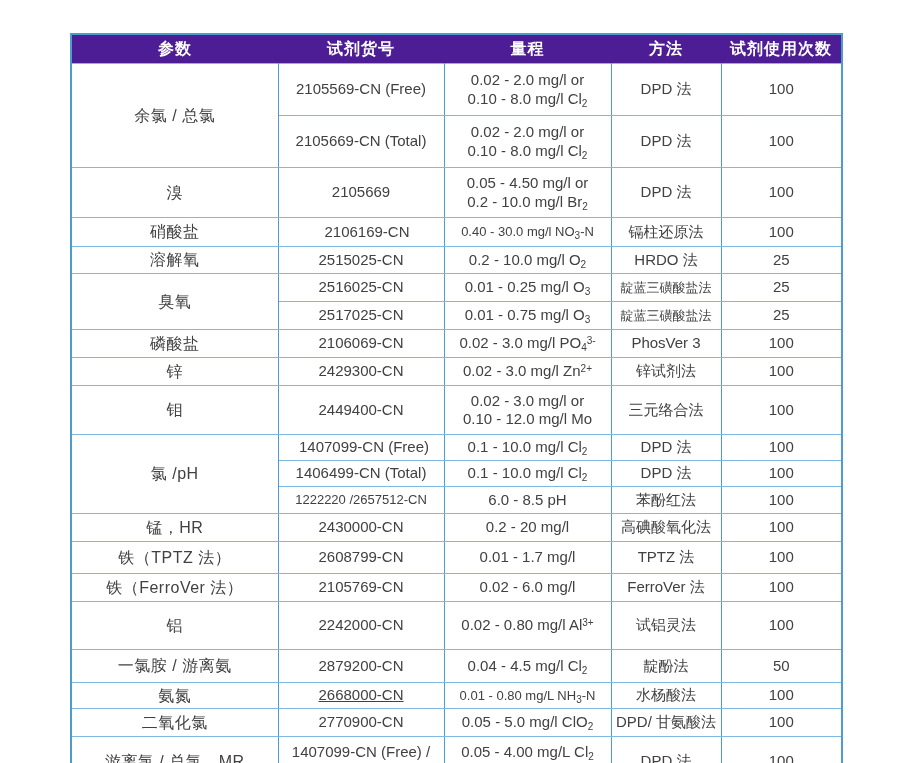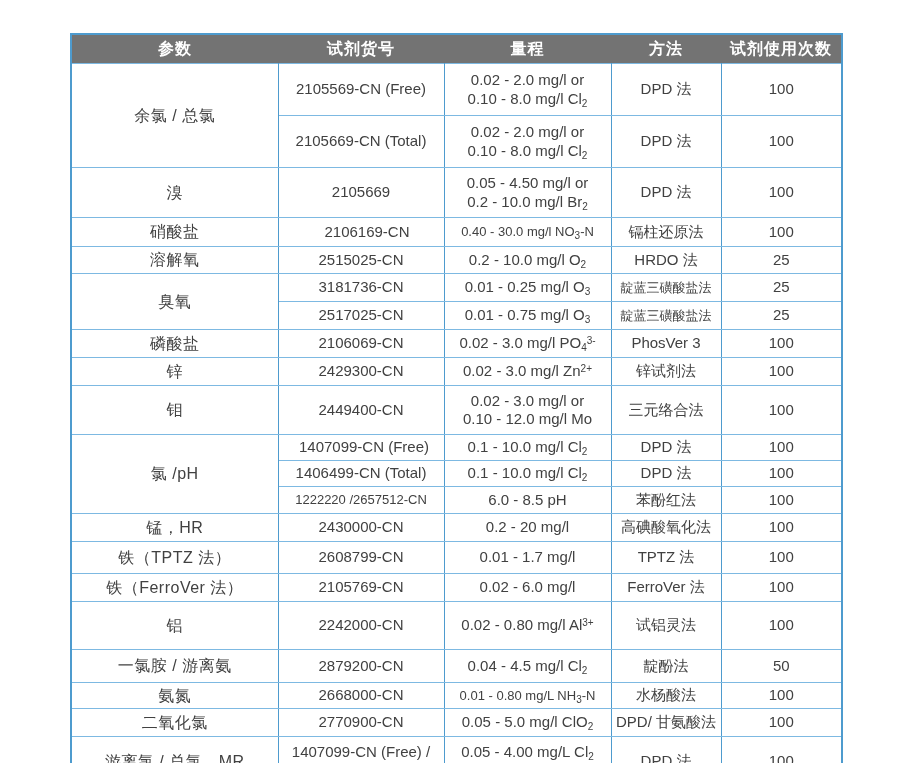--- a/index.html
+++ b/index.html
@@ -7,21 +7,21 @@
     width:915px;height:763px;position:relative;overflow:hidden;
     font-family:"Liberation Sans","DejaVu Sans",sans-serif;
     -webkit-font-smoothing:antialiased;
   }
   .table-wrap{position:absolute;left:70px;top:33px;}
   table.spec{
     border-collapse:collapse;table-layout:fixed;width:771px;
     border:2px solid #4e9bce;
   }
   thead th{
-    background:#737373;color:#ffffff;font-weight:bold;font-size:16px;
+    background:#4c1d95;color:#ffffff;font-weight:bold;font-size:16px;
     height:28px;padding:0 2px;border:none;letter-spacing:1px;
     vertical-align:middle;text-align:center;
   }
   tbody td{
     border-left:1px solid #4e9bce;border-right:1px solid #4e9bce;
     border-top:1px solid #7db9e2;border-bottom:1px solid #7db9e2;
     text-align:center;vertical-align:middle;
     color:#414141;padding:1px 4px;line-height:1.22;
     font-size:15px;
   }
@@ -108,21 +108,21 @@
           </td>
           <td class="range">
             <span class="line">0.2 - 10.0 mg/l O<sub>2</sub></span>
           </td>
           <td class="method">HRDO 法</td>
           <td class="uses">25</td>
         </tr>
         <tr>
           <td class="param" rowspan="2">臭氧</td>
           <td class="catalog" style="height: 25px;">
-            <span class="line">3181736-CN</span>
+            <span class="line">2516025-CN</span>
           </td>
           <td class="range">
             <span class="line">0.01 - 0.25 mg/l O<sub>3</sub></span>
           </td>
           <td class="method shrink">靛蓝三磺酸盐法</td>
           <td class="uses">25</td>
         </tr>
         <tr>
           <td class="catalog" style="height: 25px; margin-left: 16px;">
             <span class="line">2517025-CN</span>
@@ -248,21 +248,21 @@
             <span class="line">2879200-CN</span>
           </td>
           <td class="range">
             <span class="line">0.04 - 4.5 mg/l Cl<sub>2</sub></span>
           </td>
           <td class="method">靛酚法</td>
           <td class="uses">50</td>
         </tr>
         <tr>
           <td class="param" rowspan="1">氨氮</td>
-          <td class="catalog" style="height: 23px;">
+          <td class="catalog" style="height: 23px; text-decoration: underline;">
             <span class="line">2668000-CN</span>
           </td>
           <td class="range shrink">
             <span class="line">0.01 - 0.80 mg/L NH<sub>3</sub>-N</span>
           </td>
           <td class="method">水杨酸法</td>
           <td class="uses">100</td>
         </tr>
         <tr>
           <td class="param" rowspan="1">二氧化氯</td>

